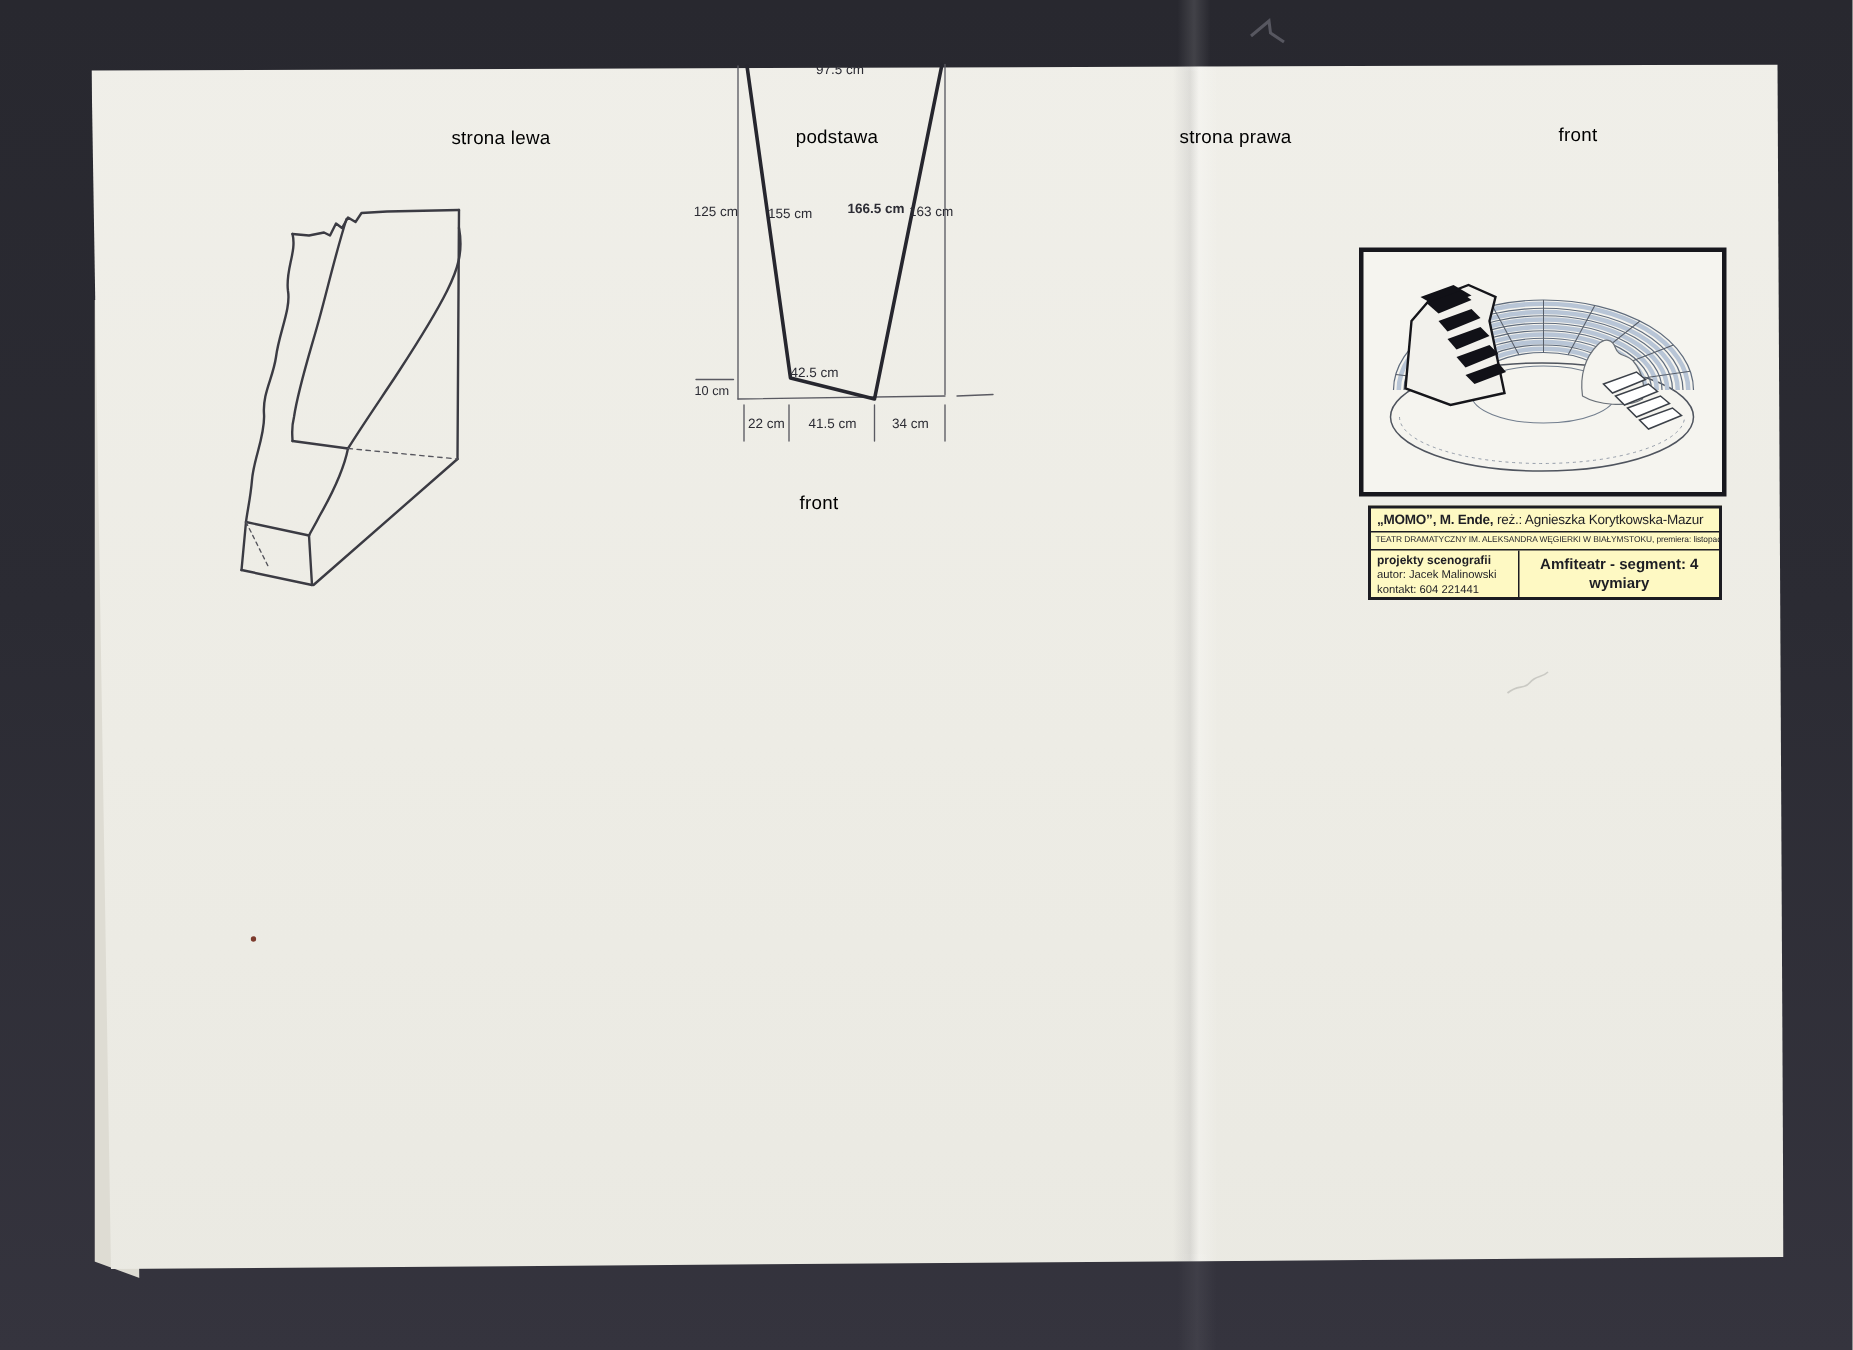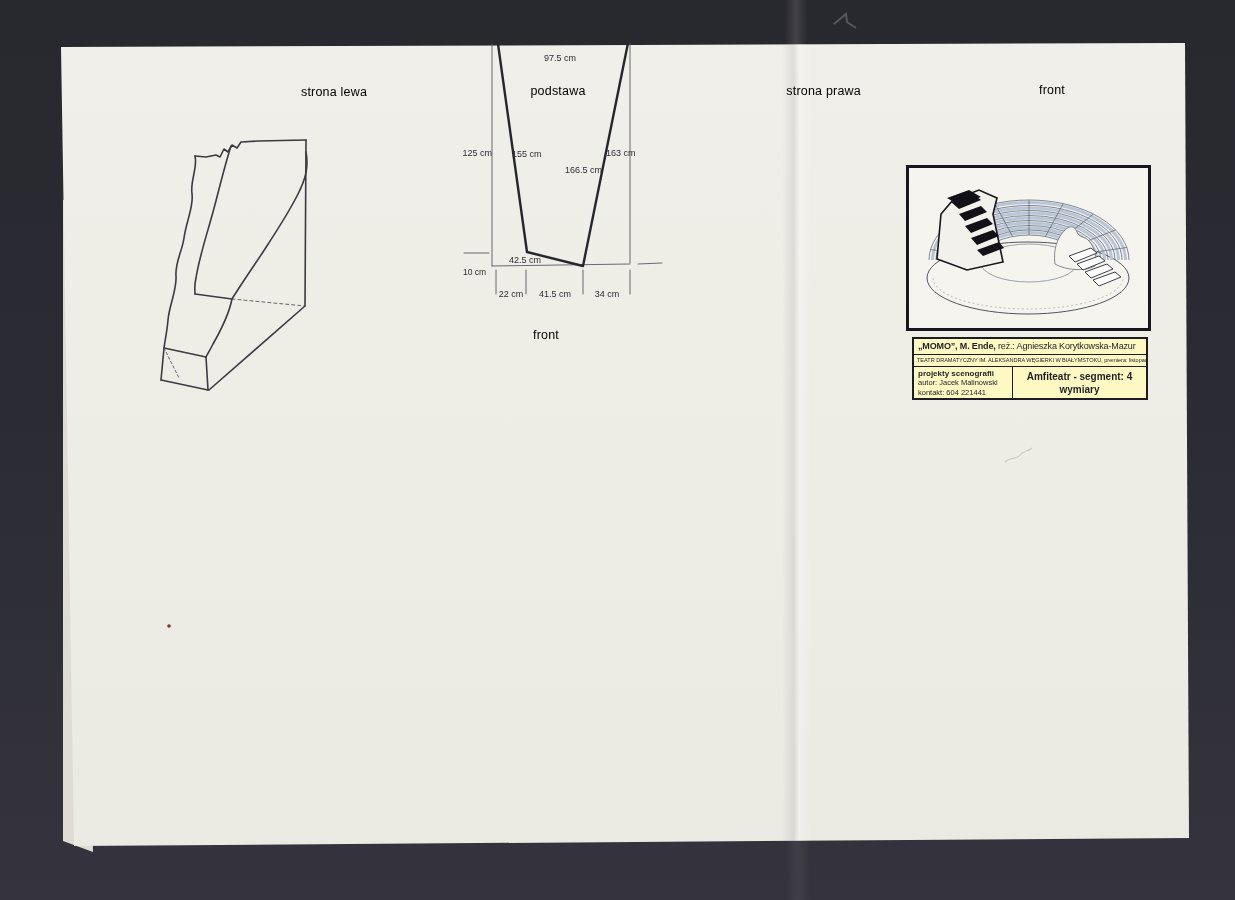--- a/index.html
+++ b/index.html
@@ -29,21 +29,21 @@
     left:785px;top:0;width:22px;height:47px;
     background:linear-gradient(90deg,rgba(255,255,255,0) 0%,rgba(255,255,255,0.12) 50%,rgba(255,255,255,0) 100%);
   }
   .fold-glow-bottom{
     left:785px;top:836px;width:26px;height:64px;
     background:linear-gradient(90deg,rgba(255,255,255,0) 0%,rgba(255,255,255,0.06) 50%,rgba(255,255,255,0) 100%);
   }
   svg.overlay{left:0;top:0;}
   
   .sec{position:absolute;font-size:12.5px;color:#000000;text-align:center;letter-spacing:0.2px;}
-  .m{position:absolute;font-size:9px;color:#2c2c34;white-space:nowrap;margin-top:12px;}
+  .m{position:absolute;font-size:9px;color:#2c2c34;white-space:nowrap;}
   .m.c{text-align:center;}
   
   .image-box{
     left:906px;top:165px;width:239px;height:160px;
     border:3px solid #17171d;background:#f5f4ef;
   }
   
   .title-block{
     left:912px;top:337px;width:232px;height:59px;
     border:2px solid #1c1c22;background:#fef9c3;color:#1e1e24;
@@ -108,23 +108,23 @@
 
 <div class="sec" style="left:282px;top:85px;width:104px;">strona lewa</div>
 <div class="sec" style="left:514px;top:84px;width:88px;">podstawa</div>
 <div class="sec" style="left:745px;top:84px;width:116px;text-align:right;">strona prawa</div>
 <div class="sec" style="left:1020px;top:83px;width:64px;">front</div>
 <div class="sec" style="left:514px;top:328px;width:64px;">front</div>
 
 <div class="m c" style="left:534px;top:41px;width:52px;">97.5 cm</div>
 <div class="m" style="left:458px;top:136px;width:34px;text-align:right;">125 cm</div>
 <div class="m" style="left:512px;top:137px;">155 cm</div>
-<div class="m" style="left:565px;top:153px;">166.5 cm</div>
+<div class="m" style="left:565px;top:134px;font-weight:bold;">166.5 cm</div>
 <div class="m" style="left:606px;top:136px;">163 cm</div>
-<div class="m" style="left:509px;top:243px;">42.5 cm</div>
+<div class="m" style="left:527px;top:243px;">42.5 cm</div>
 <div class="m" style="left:463px;top:255px;font-size:8.5px;">10 cm</div>
 <div class="m c" style="left:496px;top:277px;width:30px;">22 cm</div>
 <div class="m c" style="left:531px;top:277px;width:48px;">41.5 cm</div>
 <div class="m c" style="left:589px;top:277px;width:36px;">34 cm</div>
 
 <div class="abs image-box">
   <svg width="239" height="160" viewBox="0 0 239 160">
 
     <ellipse cx="119" cy="110" rx="101" ry="36" fill="none" stroke="#4f545e" stroke-width="1"></ellipse>
     <path d="M 24,110 A 95,31 0 0 0 214,110" fill="none" stroke="#8a93a1" stroke-width="0.6" stroke-dasharray="2,2.5"></path>

